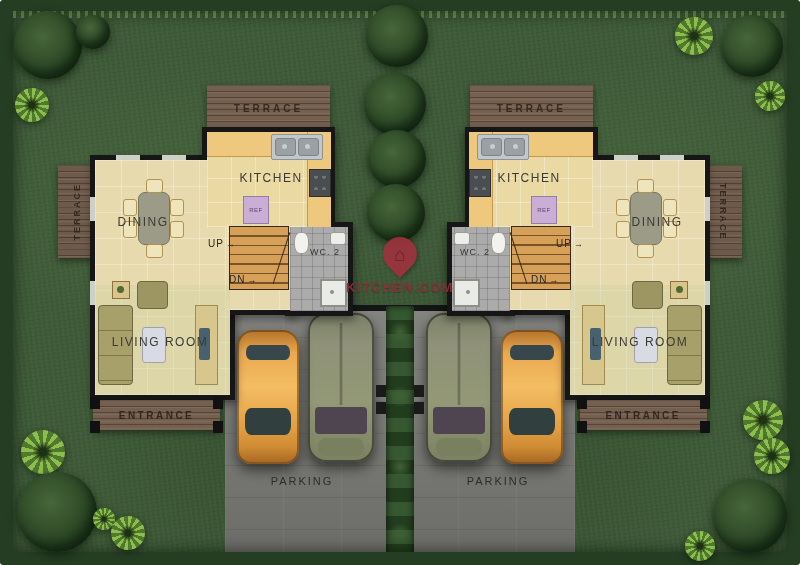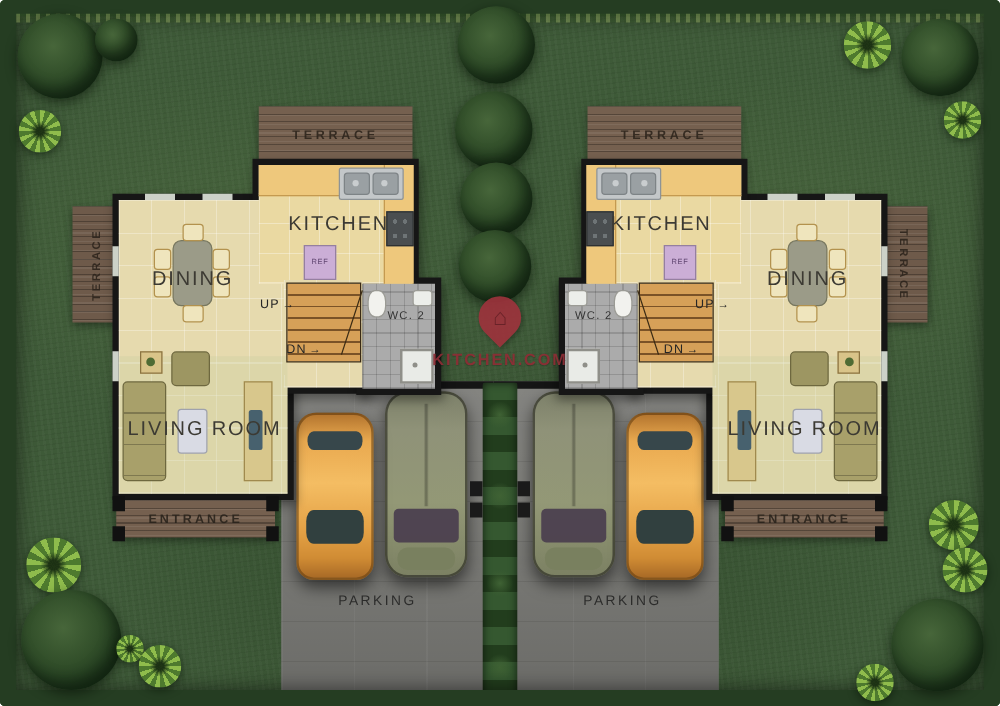--- a/index.html
+++ b/index.html
@@ -158,23 +158,23 @@
   .car-orange .win-rear{left:7px;right:7px;top:13px;height:15px;background:#37474b;border-radius:5px/7px;}
   .car-orange .win-front{left:6px;right:6px;top:76px;height:27px;background:#31403f;border-radius:6px/9px;}
   .car-suv{left:83px;top:8px;width:62px;height:145px;border:2px solid rgba(35,35,28,.6);
      background:linear-gradient(180deg,#7d816a 0%,#8f9278 20%,#939876 60%,#7c8163 100%);border-radius:18px;}
   .car-suv .roof{left:6px;right:6px;top:8px;height:82px;background:linear-gradient(180deg,#9aa284,#8b9172);border-radius:8px;
      background-image:linear-gradient(90deg, transparent 46%, rgba(0,0,0,.25) 49% 51%, transparent 54%);}
   .car-suv .win-front{left:5px;right:5px;top:92px;height:27px;background:rgba(74,62,78,.92);border-radius:4px;}
   .car-suv .front{left:8px;right:8px;bottom:4px;height:18px;background:#79805f;border-radius:8px;}
 
   
-  .rm{font-size:16px;letter-spacing:1.5px;color:#3c3a33;text-align:center;white-space:nowrap;}
+  .rm{font-size:12px;letter-spacing:1.5px;color:#3c3a33;text-align:center;white-space:nowrap;}
   .kitchen-lbl{left:157px;top:86px;width:112px;}
-  .dining-lbl{left:46px;top:130px;width:100px;}
+  .dining-lbl{left:35px;top:130px;width:100px;}
   .living-lbl{left:44px;top:250px;width:116px;}
   .wc-lbl{left:232px;top:162px;width:70px;font-size:9px;letter-spacing:1px;color:#343434;}
   .up-lbl{left:150px;top:153px;width:36px;font-size:10px;color:#262626;letter-spacing:1px;}
   .dn-lbl{left:171px;top:189px;width:40px;font-size:10px;color:#262626;letter-spacing:1px;}
   .arr{font-size:9px;margin-left:2px;}
 
   
   .watermark{position:absolute;left:400px;top:237px;transform:translateX(-50%);text-align:center;z-index:60;opacity:.92;}
   .pin{width:34px;height:34px;margin:0 auto;background:#9c333c;border-radius:50% 50% 50% 0;
        transform:rotate(-45deg);box-shadow:0 2px 4px rgba(0,0,0,.35);display:flex;align-items:center;justify-content:center;}

